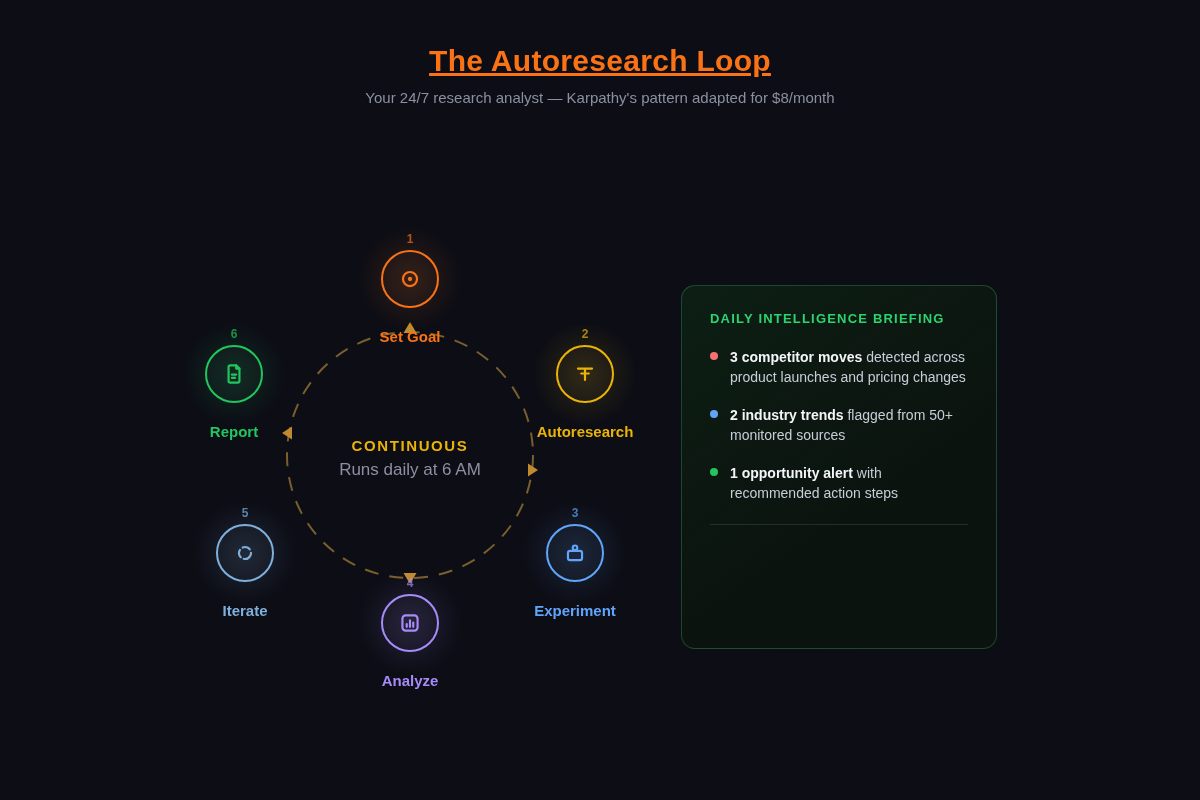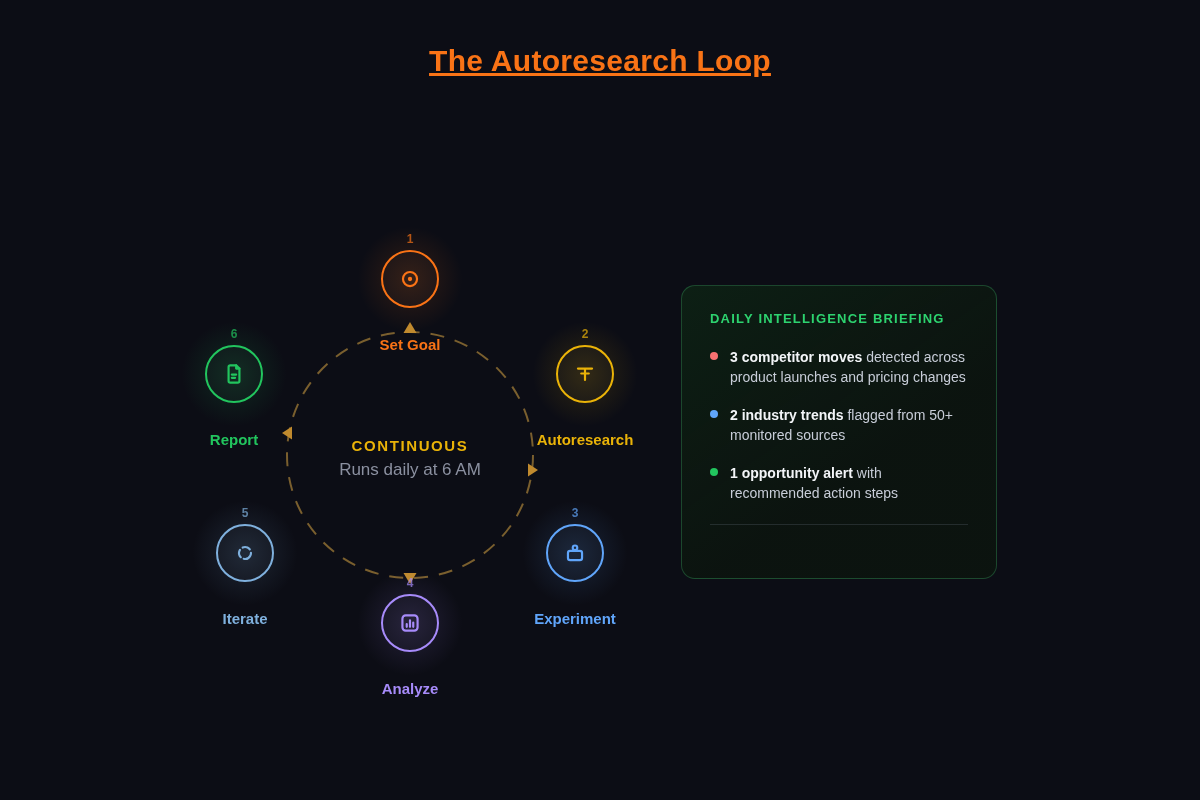--- a/index.html
+++ b/index.html
@@ -26,47 +26,48 @@
     position:relative;width:54px;height:54px;margin:0 auto;border-radius:50%;
     border:2px solid var(--c);color:var(--c);
     display:flex;align-items:center;justify-content:center;
     background:rgba(255,255,255,0.015);
   }
   .node-circle::before{
     content:"";position:absolute;inset:-26px;border-radius:50%;pointer-events:none;
     background:radial-gradient(circle, var(--c) 0%, rgba(0,0,0,0) 70%);opacity:.16;
   }
   .node-circle svg{position:relative;stroke:currentColor;fill:none;stroke-width:2;stroke-linecap:round;stroke-linejoin:round;}
-  .node-label{margin-top:28px;font-size:15px;font-weight:bold;color:var(--c);}
+  .node-label{margin-top:20px;font-size:15px;font-weight:bold;color:var(--c);}
 
   .loop-center{position:absolute;left:410px;top:437px;transform:translateX(-50%);text-align:center;white-space:nowrap;}
   .center-title{font-size:15px;font-weight:bold;letter-spacing:1.6px;color:var(--center-c);}
   .center-sub{margin-top:6px;font-size:17px;color:#8b90a0;}
 
   
   .briefing{
-    position:absolute;left:681px;top:285px;width:316px;height:294px;box-sizing:border-box;
+    position:absolute;left:681px;top:285px;width:316px;height:364px;box-sizing:border-box;
     border-radius:14px;border:1px solid rgba(62,180,110,0.32);
     background:linear-gradient(145deg, rgba(34,197,94,0.08), rgba(34,197,94,0.01) 60%), #0b110e;
     padding:25px 28px 20px;
   }
   .briefing-title{font-size:13px;font-weight:bold;letter-spacing:1.2px;color:var(--accent);margin-bottom:21px;}
   .briefing-item{display:flex;gap:12px;margin-bottom:18px;font-size:14px;line-height:20px;color:#c8cdd8;}
   .briefing-dot{flex:0 0 8px;width:8px;height:8px;border-radius:50%;background:var(--c);margin-top:5px;}
   .briefing-item b{color:#f3f5f8;}
   .briefing-divider{border:none;border-top:1px solid rgba(148,163,184,0.18);margin:21px 0 16px;}
   .stat-row{display:flex;justify-content:space-between;align-items:center;margin-bottom:8px;}
   .stat-label{color:#6b7280;font-size:14px;}
   .stat-value{font-weight:bold;font-size:15px;color:var(--c);}
 </style>
 </head>
 <body>
 
 <div class="header" style="--title-c: #f97316;">
   <div class="title">The Autoresearch Loop</div>
+  <div class="subtitle">Your 24/7 research analyst — Karpathy's pattern adapted for $8/month</div>
 </div>
 
 <div class="stage">
 
   <div style="--ring: #7a5f2e;">
   <div style="--arrow: #c08a2e;">
     <svg class="ring-svg">
       <circle cx="410" cy="455" r="123"></circle>
       <polygon points="410,322 403.5,333 416.5,333"></polygon>
       <polygon points="538,470 528,463.5 528,476.5"></polygon>

